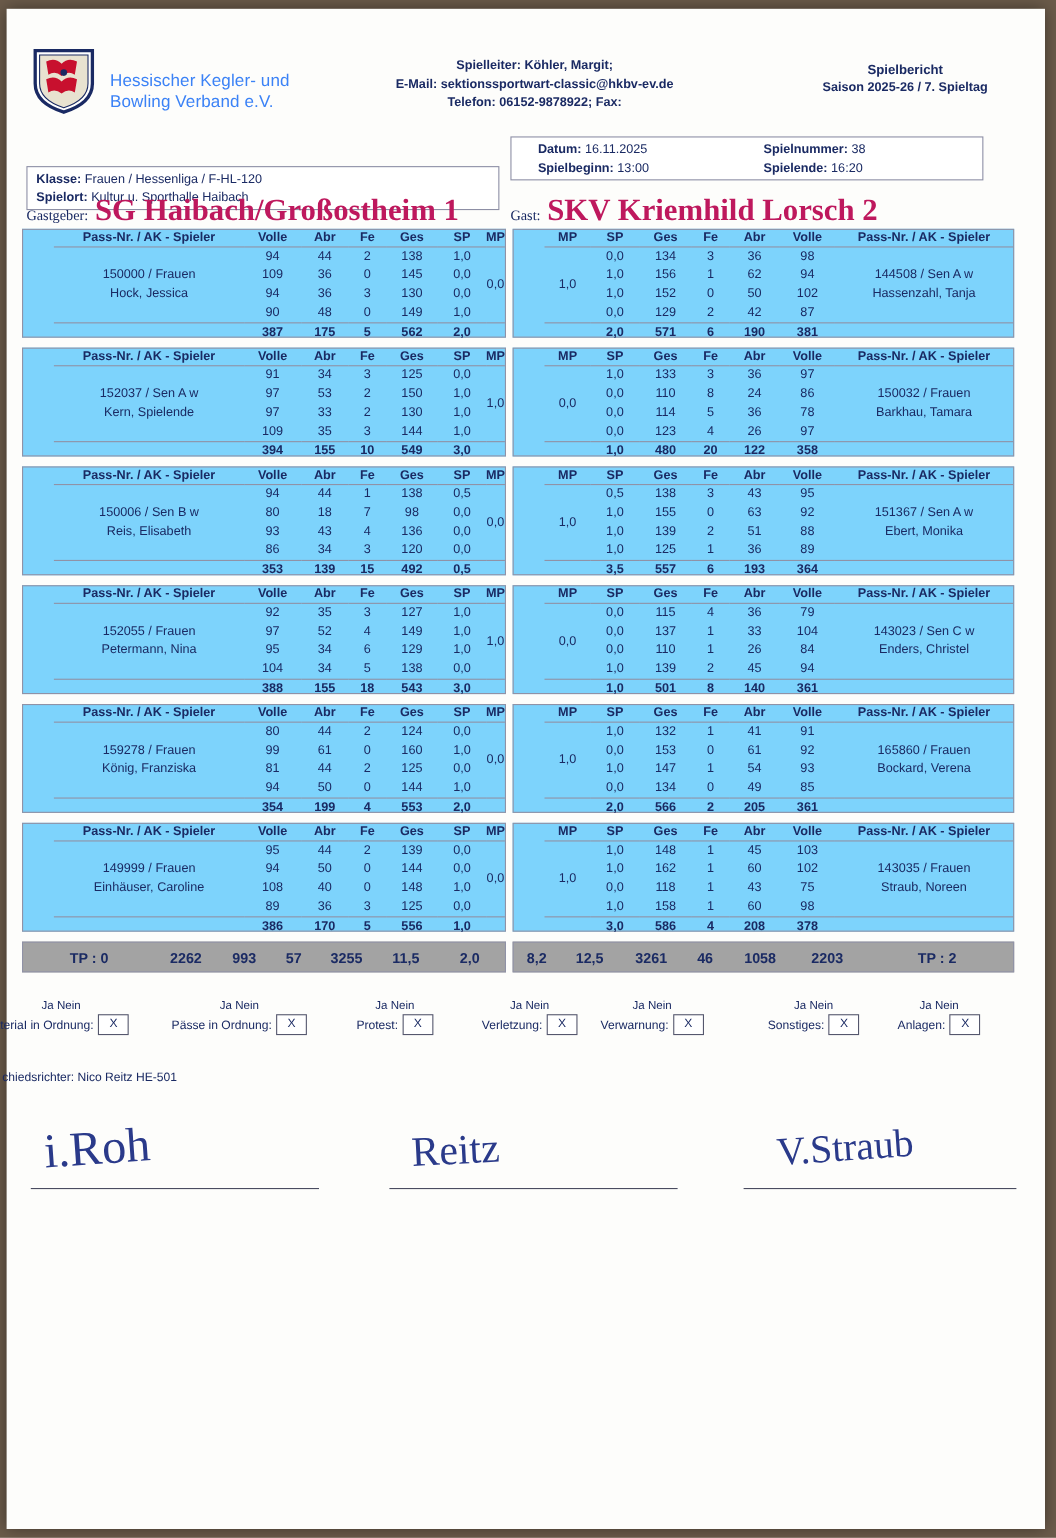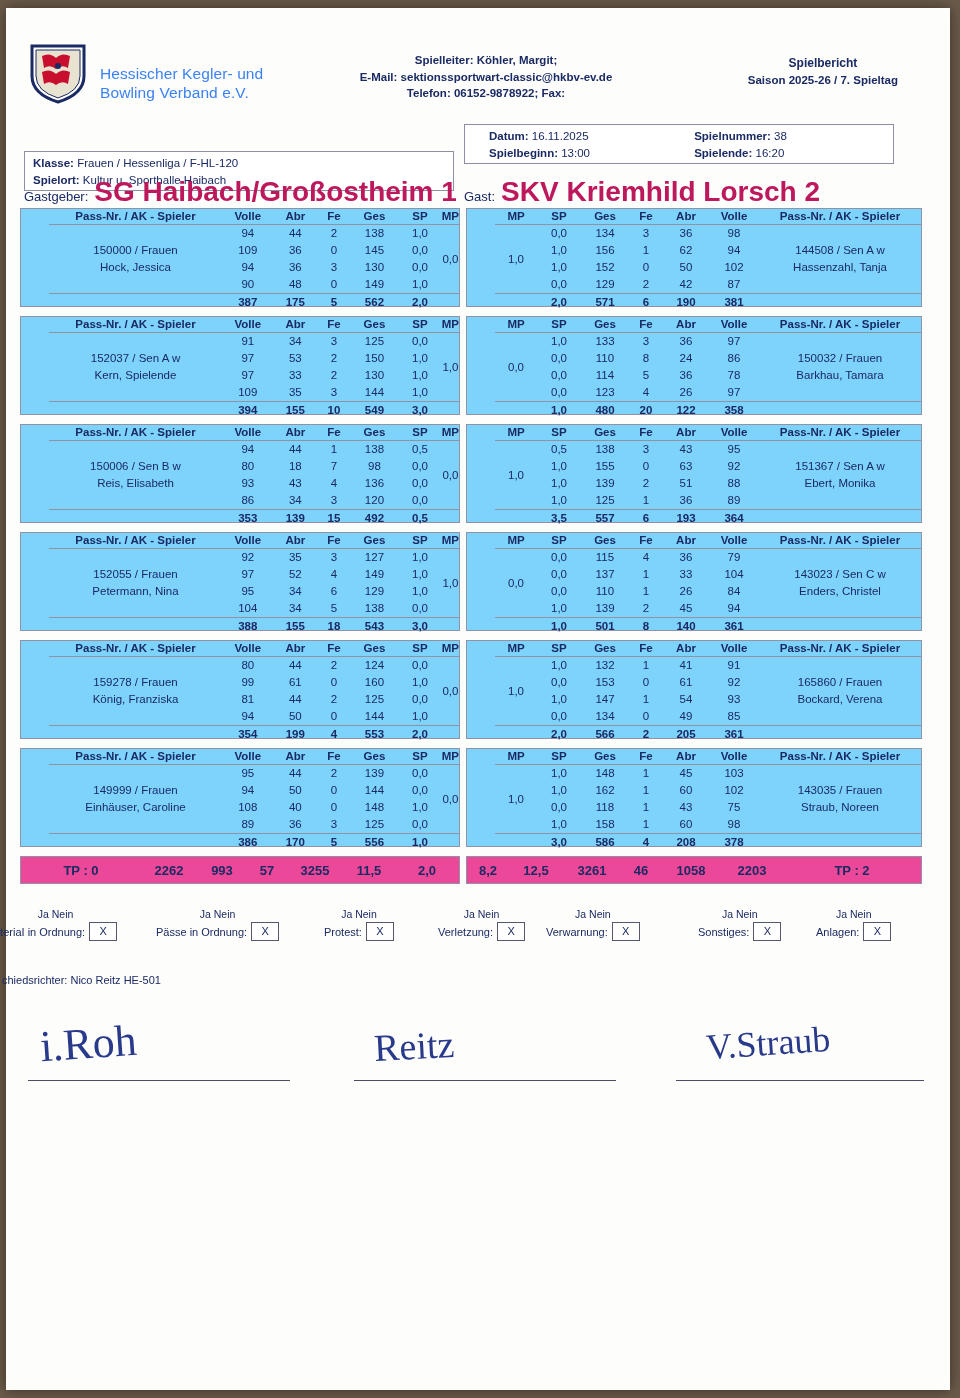--- a/index.html
+++ b/index.html
@@ -45,21 +45,21 @@
   }
   .boxL{left:18px;top:0;width:430px;height:40px;padding:3px 8px;box-sizing:border-box;margin-top:27px;}
   .boxR{left:458px;top:0;width:430px;height:40px;padding:3px 8px;box-sizing:border-box;}
   .lbl{font-weight:bold;}
   .ln{line-height:17px;white-space:nowrap;}
   .boxR .ln{display:flex;margin-left:16px;}
   .boxR .c1{width:215px;}
   .boxR .c2{width:200px;}
 
   
-  .teams{position:relative;height:34px;margin-top:6px;}
+  .teams{position:relative;height:34px;margin-top:6px;font-family:Liberation Serif, serif;}
   .teamlbl{font-size:13px;color:#1a2a63;}
   .teamname{font-size:28px;font-weight:bold;color:#be185d;}
   .tL{position:absolute;left:18px;top:2px;display:flex;align-items:baseline;gap:6px;}
   .tR{position:absolute;left:458px;top:2px;display:flex;align-items:baseline;gap:6px;}
 
   
   .pair{
     position:relative;margin:0 14px 9px 14px;height:99px;
   }
   .half{
@@ -75,21 +75,21 @@
     border-bottom:1px solid #9092a6;white-space:nowrap;
   }
   table.g td{text-align:center;padding:0;height:17px;line-height:17px;font-size:11.5px;}
   .sum td{font-weight:bold;border-top:1px solid #9092a6;}
   .namecell{text-align:center;line-height:15px;}
   .namecell .p1{font-weight:normal;}
 
   
   .totals{position:relative;margin:4px 14px 0 14px;height:30px;}
   .totbox{
-    position:absolute;top:0;height:28px;border:1px solid #9092a6;background:#ec4899;
+    position:absolute;top:0;height:28px;border:1px solid #9092a6;background:#a3a3a3;
     box-sizing:border-box;font-size:13px;font-weight:bold;color:#1a2a63;
   }
   .totL{left:0;width:440px;}
   .totR{left:446px;width:456px;}
   .totbox table{border-collapse:collapse;width:100%;height:100%;}
   .totbox td{text-align:center;font-size:13px;font-weight:bold;color:#1a2a63;}
 
   
   .checks{position:relative;margin-top:22px;height:54px;}
   .chkgrp{position:absolute;top:0;}

